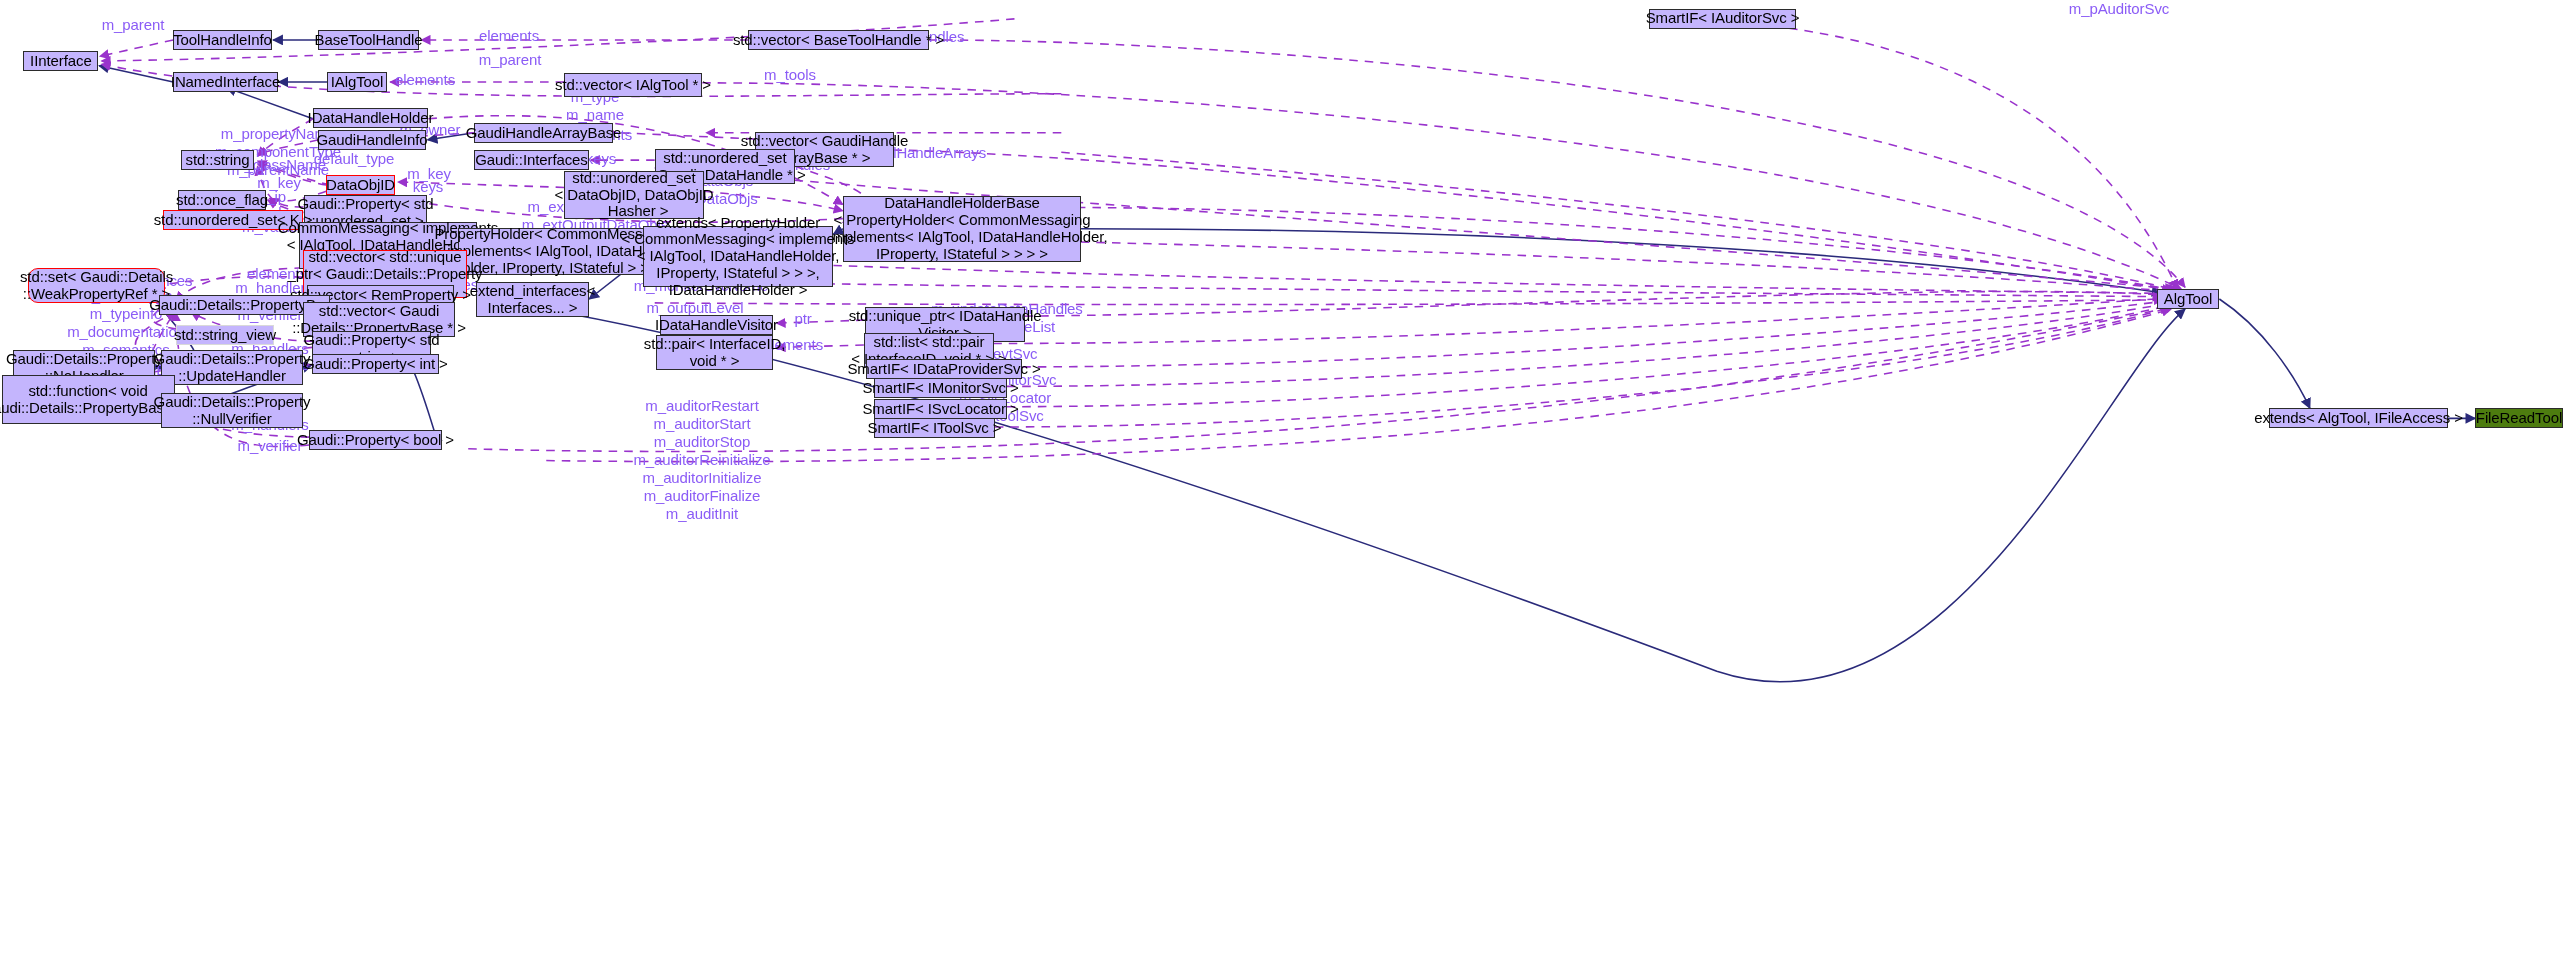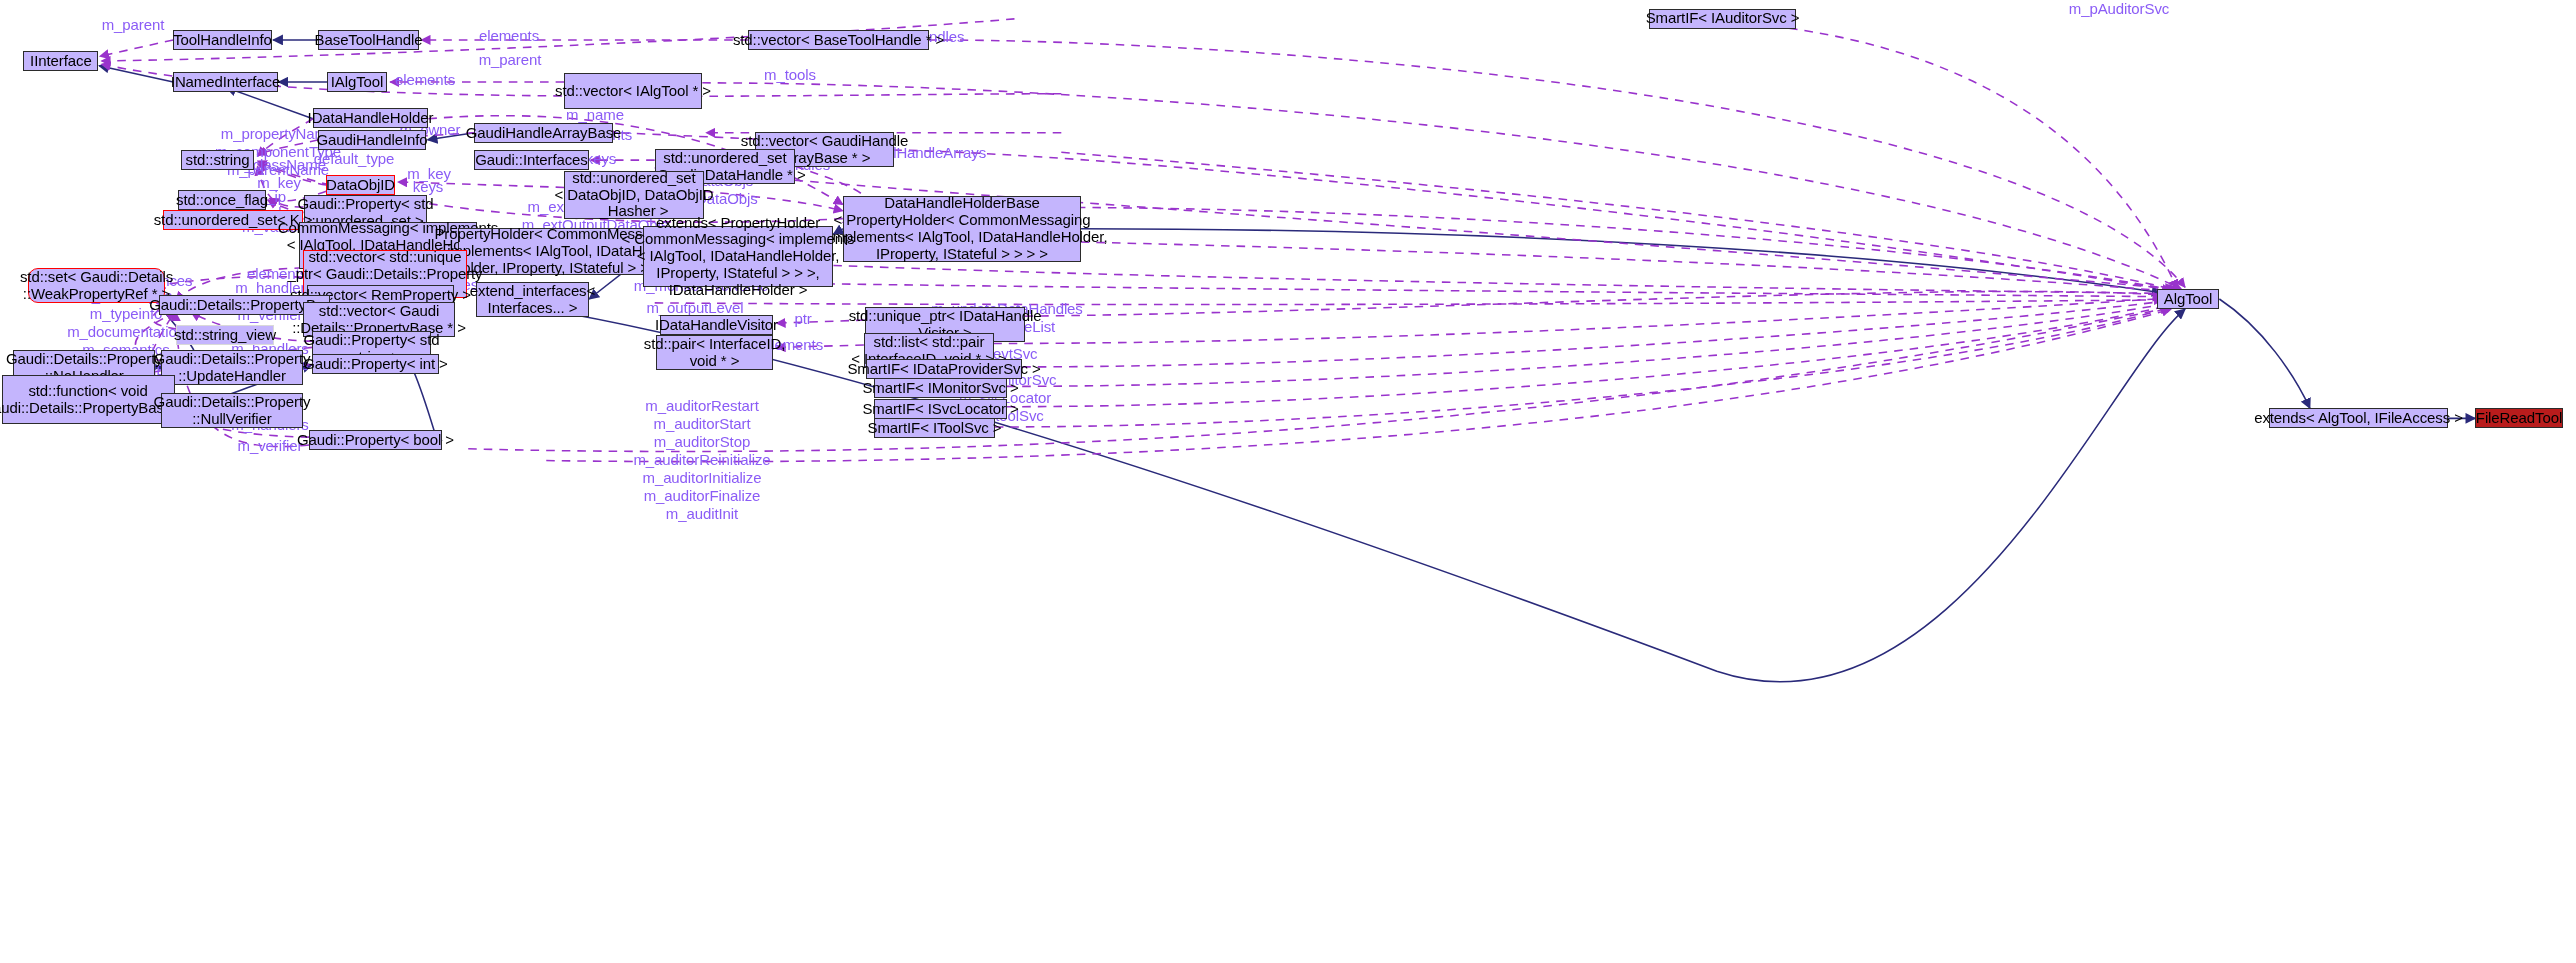--- a/index.html
+++ b/index.html
@@ -32,21 +32,21 @@
     line-height: 1.12;
     display: flex;
     align-items: center;
     justify-content: center;
     text-align: center;
     padding: 1.6px 5.5px;
     white-space: pre;
     letter-spacing: -0.1px;
   }
   .node.red    { border-color: #ff0000; }
-  .node.grey   { background: #b91c1c; }
+  .node.grey   { background: #4d7c0f; }
   .node.light  { border-color: #d9d9d9; }
   .elabel {
     position: absolute;
     font-size: 15px;
     color: #8b5cf6;
     white-space: pre;
     text-align: center;
     line-height: 1.2;
     letter-spacing: -0.1px;
     transform: translateX(-50%);
@@ -218,21 +218,21 @@
 m_auditorFinalize
 m_auditInit</div>
     <div class="elabel" style="left: 270px; top: 437px;">m_verifier</div>
     <div class="node" style="left: 23.4px; top: 51px; width: 75px; height: 20px;">IInterface</div>
     <div class="node" style="left: 173px; top: 30px; width: 99px; height: 20px;">ToolHandleInfo</div>
     <div class="node" style="left: 318px; top: 30px; width: 101px; height: 20px;">BaseToolHandle</div>
     <div class="node" style="left: 748px; top: 30px; width: 181px; height: 20px;">std::vector&lt; BaseToolHandle * &gt;</div>
     <div class="node" style="left: 1649px; top: 8.6px; width: 147px; height: 20px;">SmartIF&lt; IAuditorSvc &gt;</div>
     <div class="node" style="left: 173px; top: 72px; width: 105px; height: 20px;">INamedInterface</div>
     <div class="node" style="left: 327px; top: 72px; width: 60px; height: 20px;">IAlgTool</div>
-    <div class="node" style="left: 564px; top: 73px; width: 138px; height: 36px;">std::vector&lt; IAlgTool * &gt;</div>
+    <div class="node" style="left: 564px; top: 73px; width: 138px; height: 24px;">std::vector&lt; IAlgTool * &gt;</div>
     <div class="node" style="left: 313px; top: 108px; width: 115px; height: 20px;">IDataHandleHolder</div>
     <div class="node" style="left: 474px; top: 123px; width: 139px; height: 20px;">GaudiHandleArrayBase</div>
     <div class="node" style="left: 755px; top: 132px; width: 139px; height: 35px;">std::vector&lt; GaudiHandle
 ArrayBase * &gt;</div>
     <div class="node" style="left: 318px; top: 130px; width: 108px; height: 20px;">GaudiHandleInfo</div>
     <div class="node" style="left: 181px; top: 150px; width: 73px; height: 20px;">std::string</div>
     <div class="node" style="left: 474px; top: 150px; width: 115px; height: 20px;">Gaudi::Interfaces</div>
     <div class="node" style="left: 655px; top: 149px; width: 140px; height: 35px;">std::unordered_set
 &lt; Gaudi::DataHandle * &gt;</div>
     <div class="node red" style="left: 326px; top: 175px; width: 69px; height: 20px;">DataObjID</div>

